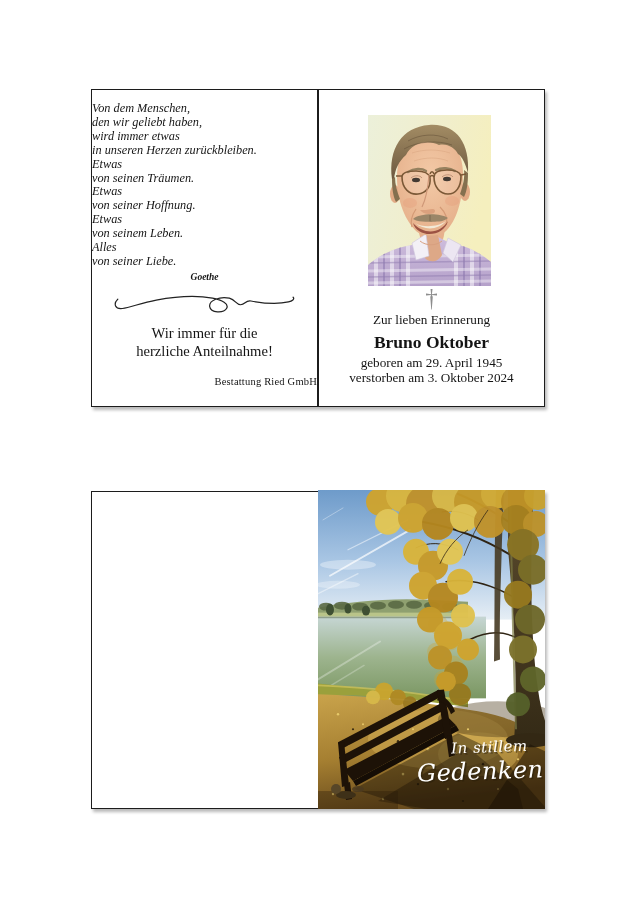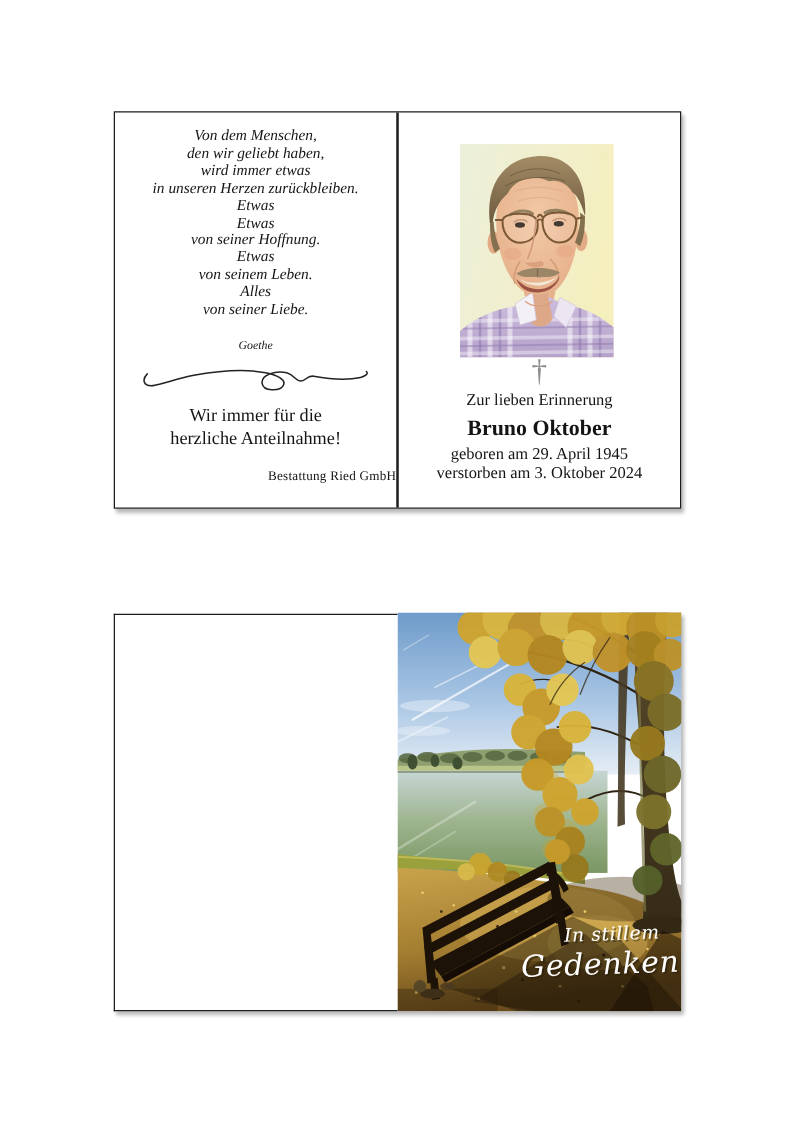--- a/index.html
+++ b/index.html
@@ -18,26 +18,26 @@
   }
   .fold-line {
     position:absolute; left:50%; top:0; bottom:0; width:2px; margin-left:-1px;
     background:#1c1c1c;
   }
   .panel { position:absolute; top:0; bottom:0; width:225px; }
   .panel.left  { left:0; }
   .panel.right { right:0; }
 
   .poem {
-    position:absolute; top:12px; left:0; right:0; text-align:center;
+    position:absolute; top:12px; left:0; right:0; 
     font-style:italic; font-size:12.3px; line-height:13.9px;
   }
   .poem-author {
     position:absolute; top:182px; left:0; right:0; text-align:center;
-    font-style:italic; font-size:9.5px;
+    font-style:italic; font-size:9.5px;font-weight:bold;
   }
   .flourish-wrap {
     position:absolute; top:196px; left:50%; transform:translateX(-50%);
     width:190px; height:30px;
   }
   .thanks {
     position:absolute; top:235px; left:0; right:0; text-align:center;
     font-size:14.6px; line-height:17.5px;
   }
   .funeral-home {
@@ -80,20 +80,21 @@
   <div class="spread" id="top-spread">
     <div class="fold-line"></div>
 
     <div class="panel left">
       <div class="poem">
         <div>Von dem Menschen,</div>
         <div>den wir geliebt haben,</div>
         <div>wird immer etwas</div>
         <div>in unseren Herzen zurückbleiben.</div>
         <div>Etwas</div>
+        <div>von seinen Träumen.</div>
         <div>Etwas</div>
         <div>von seiner Hoffnung.</div>
         <div>Etwas</div>
         <div>von seinem Leben.</div>
         <div>Alles</div>
         <div>von seiner Liebe.</div>
       </div>
       <div class="poem-author">Goethe</div>
 
       <div class="flourish-wrap">

